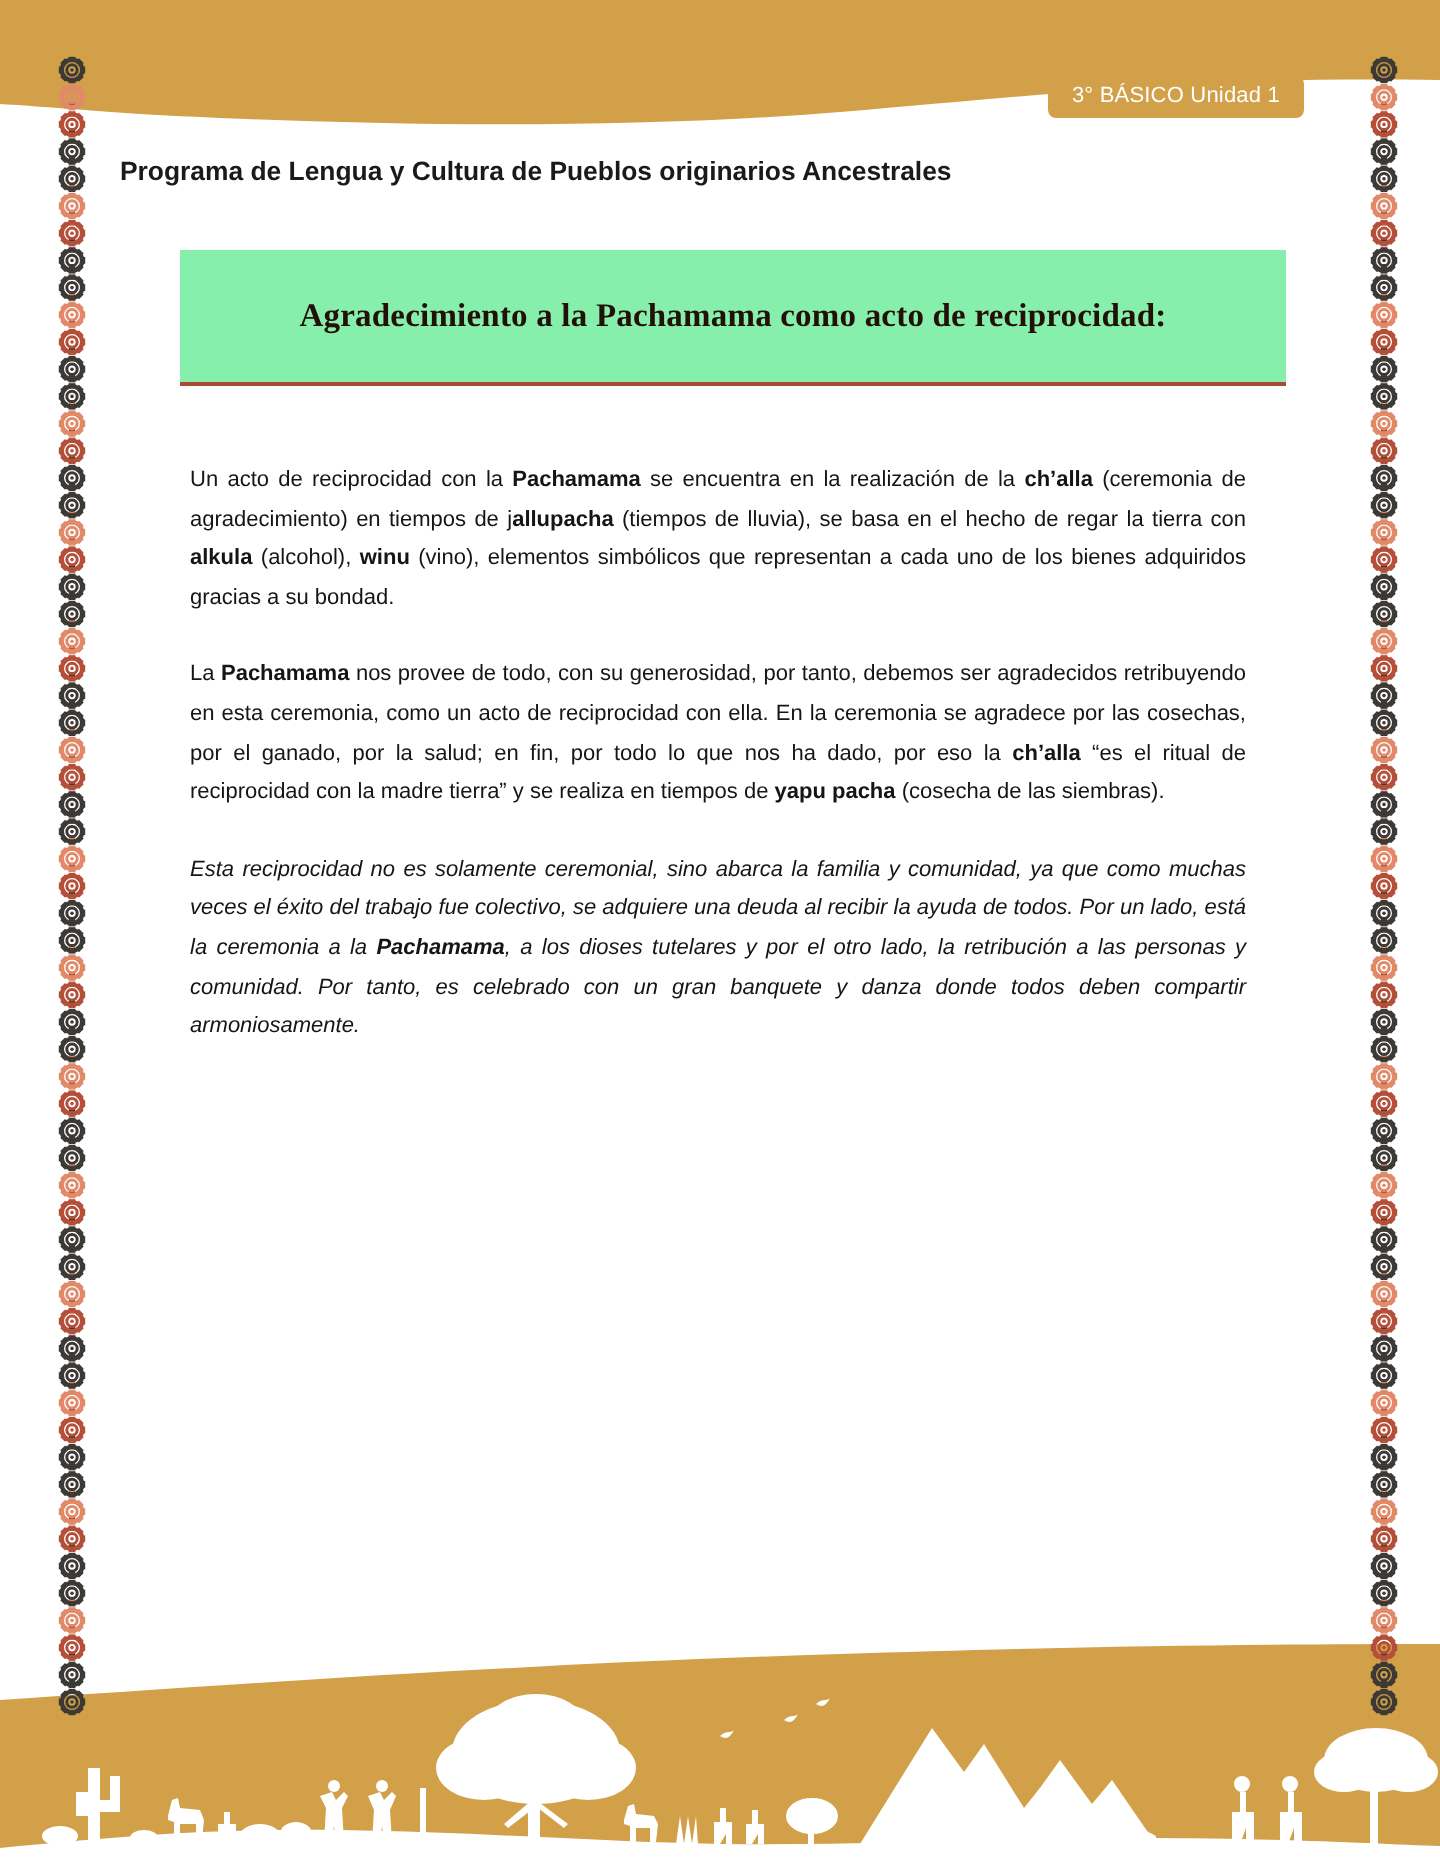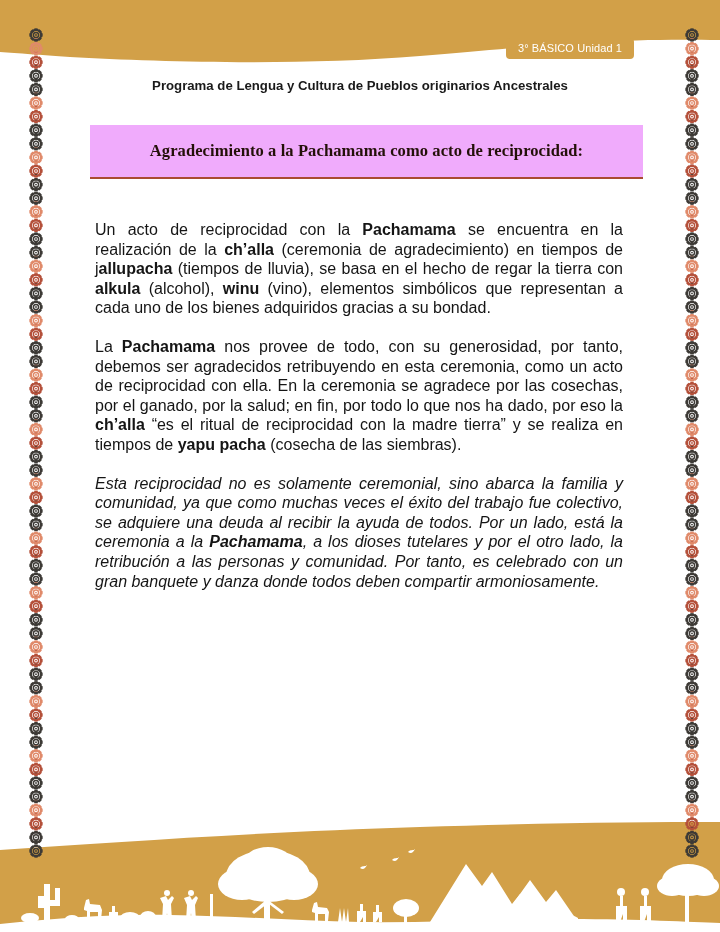--- a/index.html
+++ b/index.html
@@ -19,21 +19,21 @@
   #top-band {
     position: absolute;
     left: 0; top: 0;
     width: 720px; height: 75px;
     z-index: 1;
   }
 
   
   #unit-badge {
     position: absolute;
-    right: 86px;
+    right: 68px;
     top: 38px;
     background: #d2a048;
     color: #ffffff;
     font-size: 11px;
     font-weight: 400;
     letter-spacing: .1px;
     padding: 4px 12px 5px 12px;
     border-radius: 4px;
     z-index: 4;
     white-space: nowrap;
@@ -67,36 +67,35 @@
     left: 0; top: 0;
     width: 720px;
     z-index: 6;
   }
 
   #subtitle {
     position: absolute;
     left: 60px;
     top: 76px;
     width: 600px;
-    text-align: center;
     font-size: 13.2px;
     font-weight: bold;
     color: #1a1a1a;
     line-height: 19px;
     font-family: "Liberation Sans", sans-serif;
   }
   #subtitle .ln { display: block; }
 
   #title-banner {
     position: absolute;
     left: 90px;
     top: 125px;
     width: 553px;
-    height: 54px;
-    background: #f0abfc;
+    height: 68px;
+    background: #86efac;
     border-bottom: 2px solid #a94b33;
     box-sizing: border-box;
     display: flex;
     align-items: center;
     justify-content: center;
     z-index: 6;
   }
   #title-text {
     font-family: "Liberation Serif", serif;
     font-weight: bold;
@@ -108,22 +107,22 @@
 
   
   #body-text {
     position: absolute;
     left: 95px;
     top: 219px;
     width: 528px;
     z-index: 6;
   }
   #body-text p {
-    margin: 1px 0 19px 0;
-    font-size: 16px;
+    margin: 12px 0 19px 0;
+    font-size: 11px;
     line-height: 19.6px;
     color: #151515;
     text-align: justify;
     text-justify: inter-word;
     font-family: "Liberation Sans", sans-serif;
   }
   #body-text p:last-child { margin-bottom: 0; font-style: italic; }
   #body-text b { font-weight: bold; }
 
   

